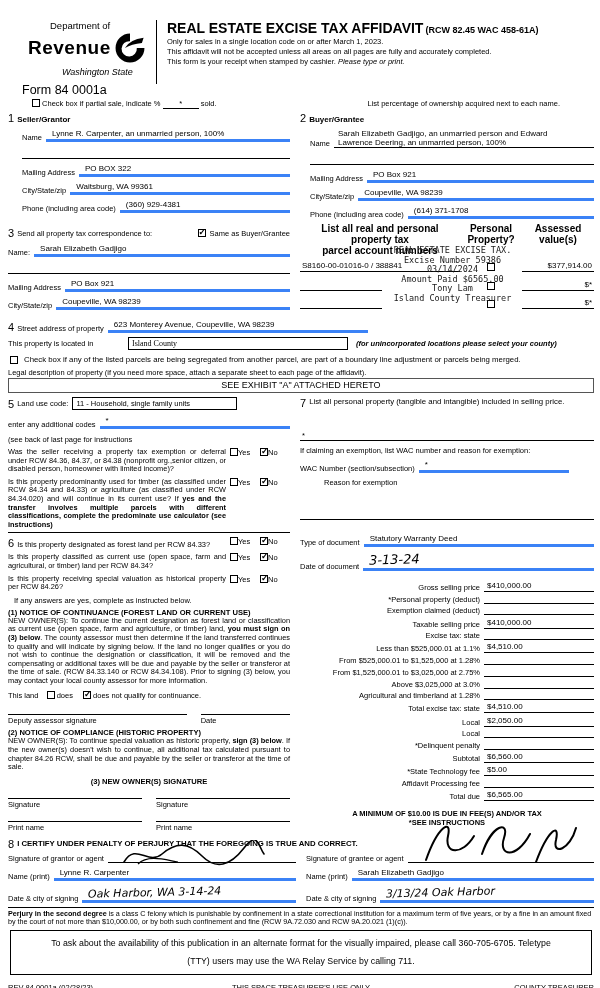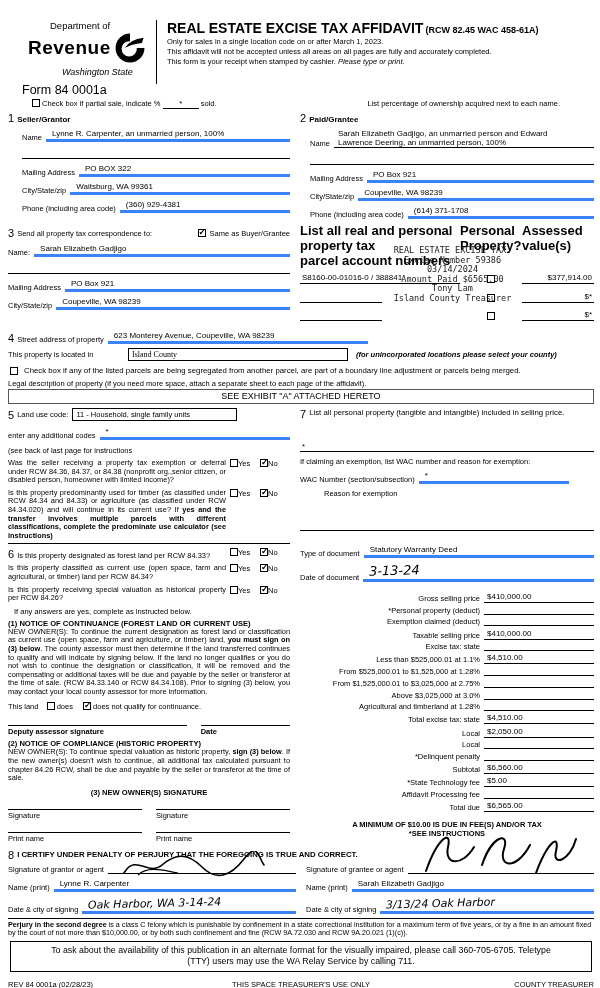--- a/index.html
+++ b/index.html
@@ -30,21 +30,21 @@
   .lblrow { display:flex; align-items:flex-end; margin-top:5px; }
   .lbl { white-space:nowrap; padding-right:4px; }
   .fill { flex:1; border-bottom:3px solid #3b82f6; font-size:8px; padding:0 2px 1px 6px; min-height:9px; }
   .blankline { border-bottom:1px solid #000; min-height:9px; margin-top:8px; }
 
   .two-col { display:flex; }
   .col-l { width:288px; padding-right:6px; }
   .col-r { flex:1; padding-left:4px; }
 
   
-  .ptab-head { display:flex; font-weight:bold; font-size:13px; text-align:left; margin-top:4px; }
+  .ptab-head { display:flex; font-weight:bold; font-size:10px; text-align:center; margin-top:4px; }
   .ptab-c1 { flex:1; }
   .ptab-c2 { width:62px; }
   .ptab-c3 { width:72px; }
   .prow { display:flex; align-items:flex-end; margin-top:5px; }
   .prow .pline { flex:1; border-bottom:1px solid #000; font-size:8px; padding:0 2px 1px 2px; min-height:9px; }
   .prow .pcb { width:62px; text-align:center; }
   .prow .pval { width:72px; border-bottom:1px solid #000; text-align:right; font-size:8px; padding:0 2px 1px 2px; min-height:9px; }
   .stamp { position:absolute; left:330px; top:246px; width:245px; text-align:center; font-family:"DejaVu Sans Mono",monospace; font-size:8.5px; line-height:9.5px; color:#1a1a1a; }
 
   
@@ -75,21 +75,21 @@
   
   .s8 { margin-top:6px; }
   .s8-cols { display:flex; }
   .s8c { flex:1; padding-right:10px; position:relative; }
   .hand { font-family:"DejaVu Sans",sans-serif; font-style:italic; font-size:11px; white-space:nowrap; transform:rotate(-1.5deg); display:inline-block; }
   .sigline { display:flex; align-items:flex-end; margin-top:3px; }
   .sigfill { flex:1; border-bottom:1px solid #000; min-height:10px; position:relative; }
   .sigsvg { position:absolute; bottom:-6px; left:10px; }
 
   .perjury { font-size:7.2px; line-height:8.4px; margin-top:4px; border-top:1px solid #000; padding-top:2px; }
-  .access-box { border:1px solid #000; margin:3px 2px 0; text-align:center; font-size:8.8px; padding:3px 30px 4px; line-height:11px; }
+  .access-box { border:1px solid #000; margin:3px 2px 0; text-align:center; font-size:8.8px; padding:3px 30px 4px; line-height:18px; }
   .footer { display:flex; margin-top:8px; font-size:7.5px; }
   .footer > div { flex:1; }
   .f-center { text-align:center; }
   .f-right { text-align:right; }
 </style>
 </head>
 <body>
 
 <div class="page">
 
@@ -168,21 +168,21 @@
         <span class="fill">PO Box 921</span>
       </div>
       <div class="lblrow">
         <span class="lbl">City/State/zip</span>
         <span class="fill">Coupeville, WA  98239</span>
       </div>
     </div>
 
     <div class="col-r">
       <div style="margin-top:3px;">
-        <span class="secnum">2</span><span class="sectitle">Paid/Grantee</span>
+        <span class="secnum">2</span><span class="sectitle">Buyer/Grantee</span>
       </div>
       <div class="lblrow" style="padding-left:10px;">
         <span class="lbl">Name</span>
         <span style="flex:1;">
           <span style="display:block; font-size:8px; padding-left:4px;">Sarah Elizabeth Gadjigo, an unmarried person and Edward</span>
           <span style="display:block; font-size:8px; border-bottom:1px solid #000; padding-left:4px;">Lawrence Deering, an unmarried person, 100%</span>
         </span>
       </div>
       <div class="blankline" style="margin-left:10px;"></div>
       <div class="lblrow" style="padding-left:10px;">
@@ -307,21 +307,21 @@
       <div class="body-text"><span>NEW OWNER(S):  To continue the current designation as forest land or classification as current use (open space, farm and agriculture, or timber) land, </span><span class="bold">you must sign on (3) below</span><span>.  The county assessor must then determine if the land transferred continues to qualify and will indicate by signing below. If the land no longer qualifies or you do not wish to continue the designation or classification, it will be removed and the compensating or additional taxes will be due and payable by the seller or transferor at the time of sale. (RCW 84.33.140 or RCW 84.34.108).  Prior to signing (3) below, you may contact your local county assessor for more information.</span></div>
 
       <div style="margin-top:6px;">
         <span>This land</span>
         <span class="cb" style="margin-left:6px;"></span>
         <span>does</span>
         <span class="cb checked" style="margin-left:8px;"></span>
         <span>does not qualify for continuance.</span>
       </div>
 
-      <div style="display:flex; gap:14px; margin-top:14px;font-weight:bold;">
+      <div style="display:flex; gap:14px; margin-top:14px;">
         <div class="sigcell" style="flex:2;"><span>Deputy assessor signature</span></div>
         <div class="sigcell" style="flex:1;"><span>Date</span></div>
       </div>
 
       <div class="notice-title">(2) NOTICE OF COMPLIANCE (HISTORIC PROPERTY)</div>
       <div class="body-text"><span>NEW OWNER(S): To continue special valuation as historic property, </span><span class="bold">sign (3) below</span><span>. If the new owner(s) doesn't wish to continue, all additional tax calculated pursuant to chapter 84.26 RCW, shall be due and payable by the seller or transferor at the time of sale.</span></div>
 
       <div class="notice-title" style="text-align:center; margin-top:5px;">(3) NEW OWNER(S) SIGNATURE</div>
 
       <div class="sigpair">

